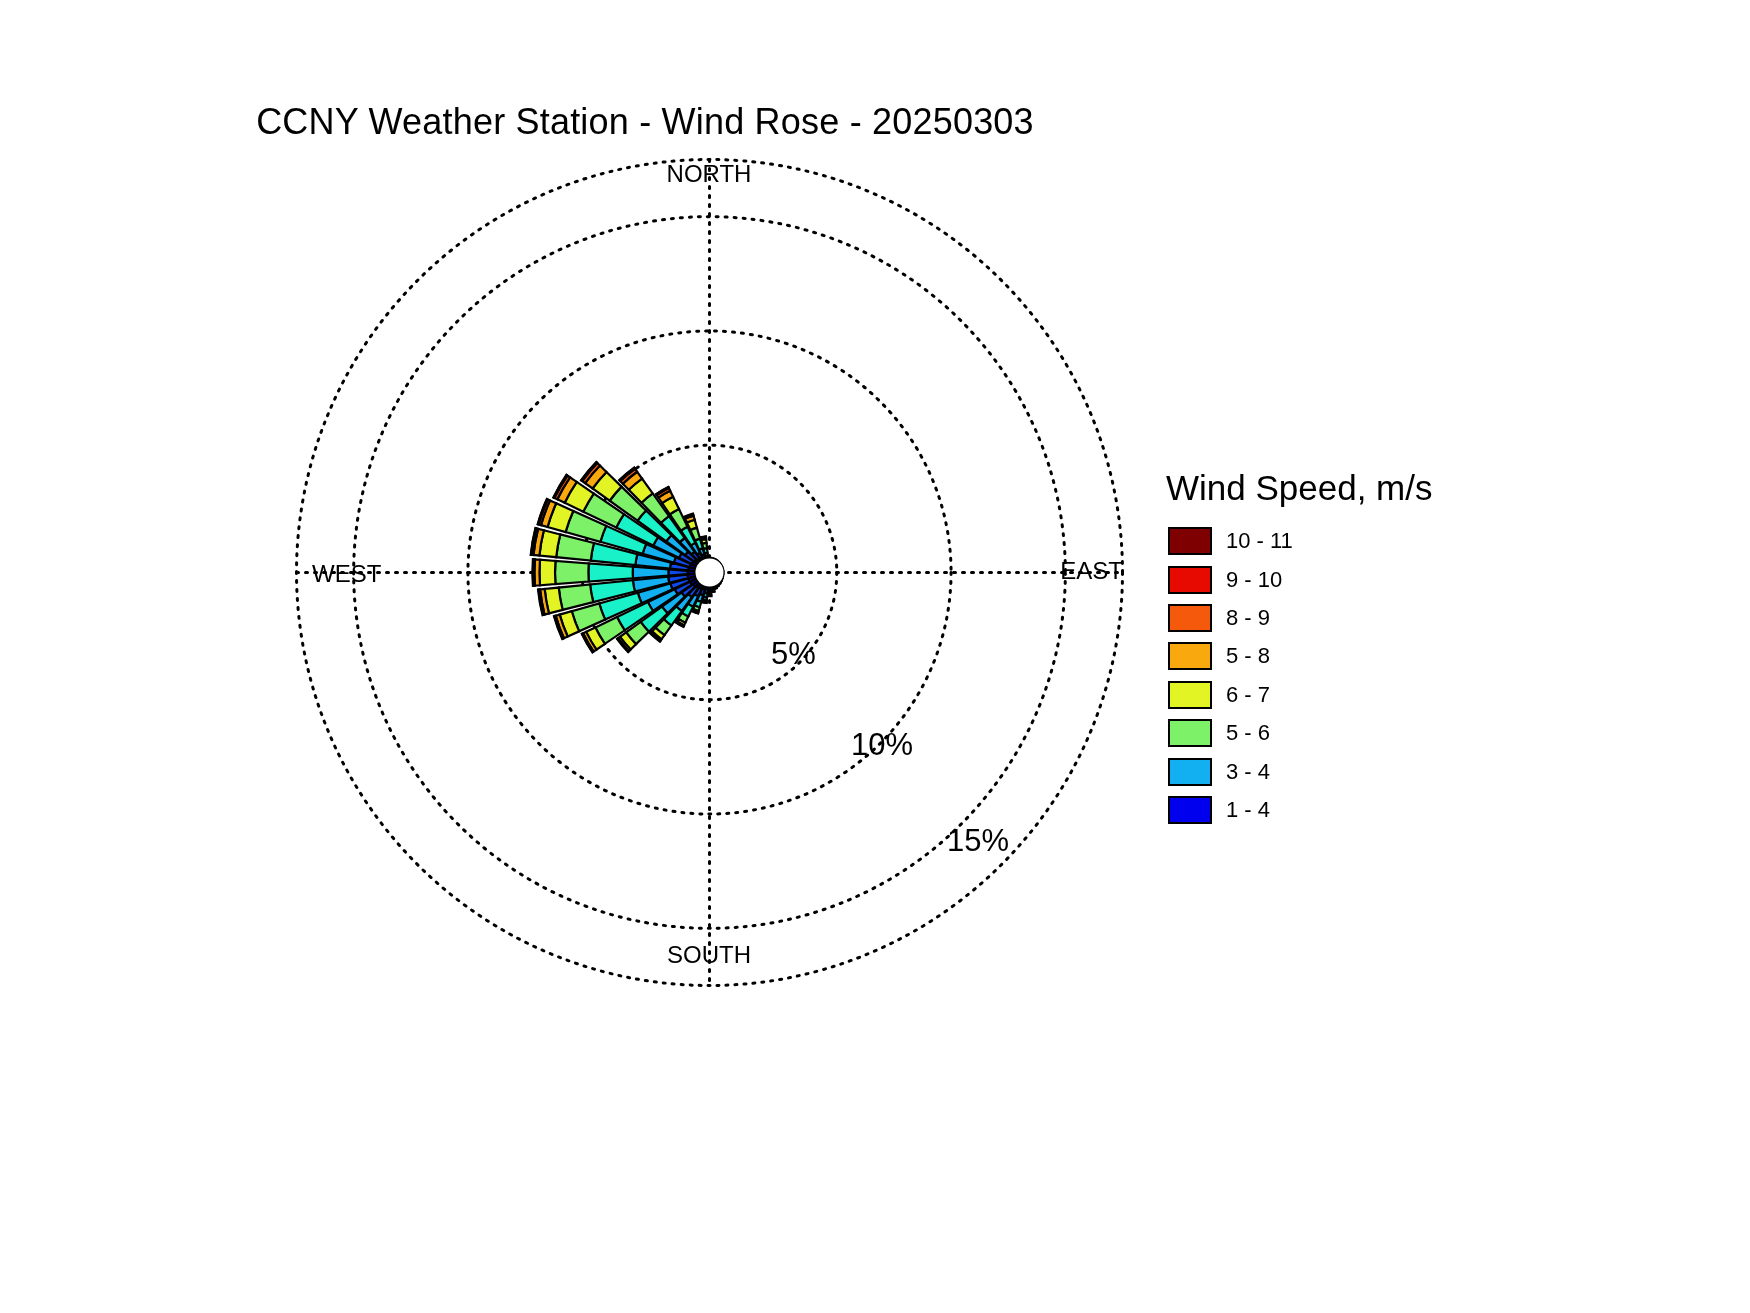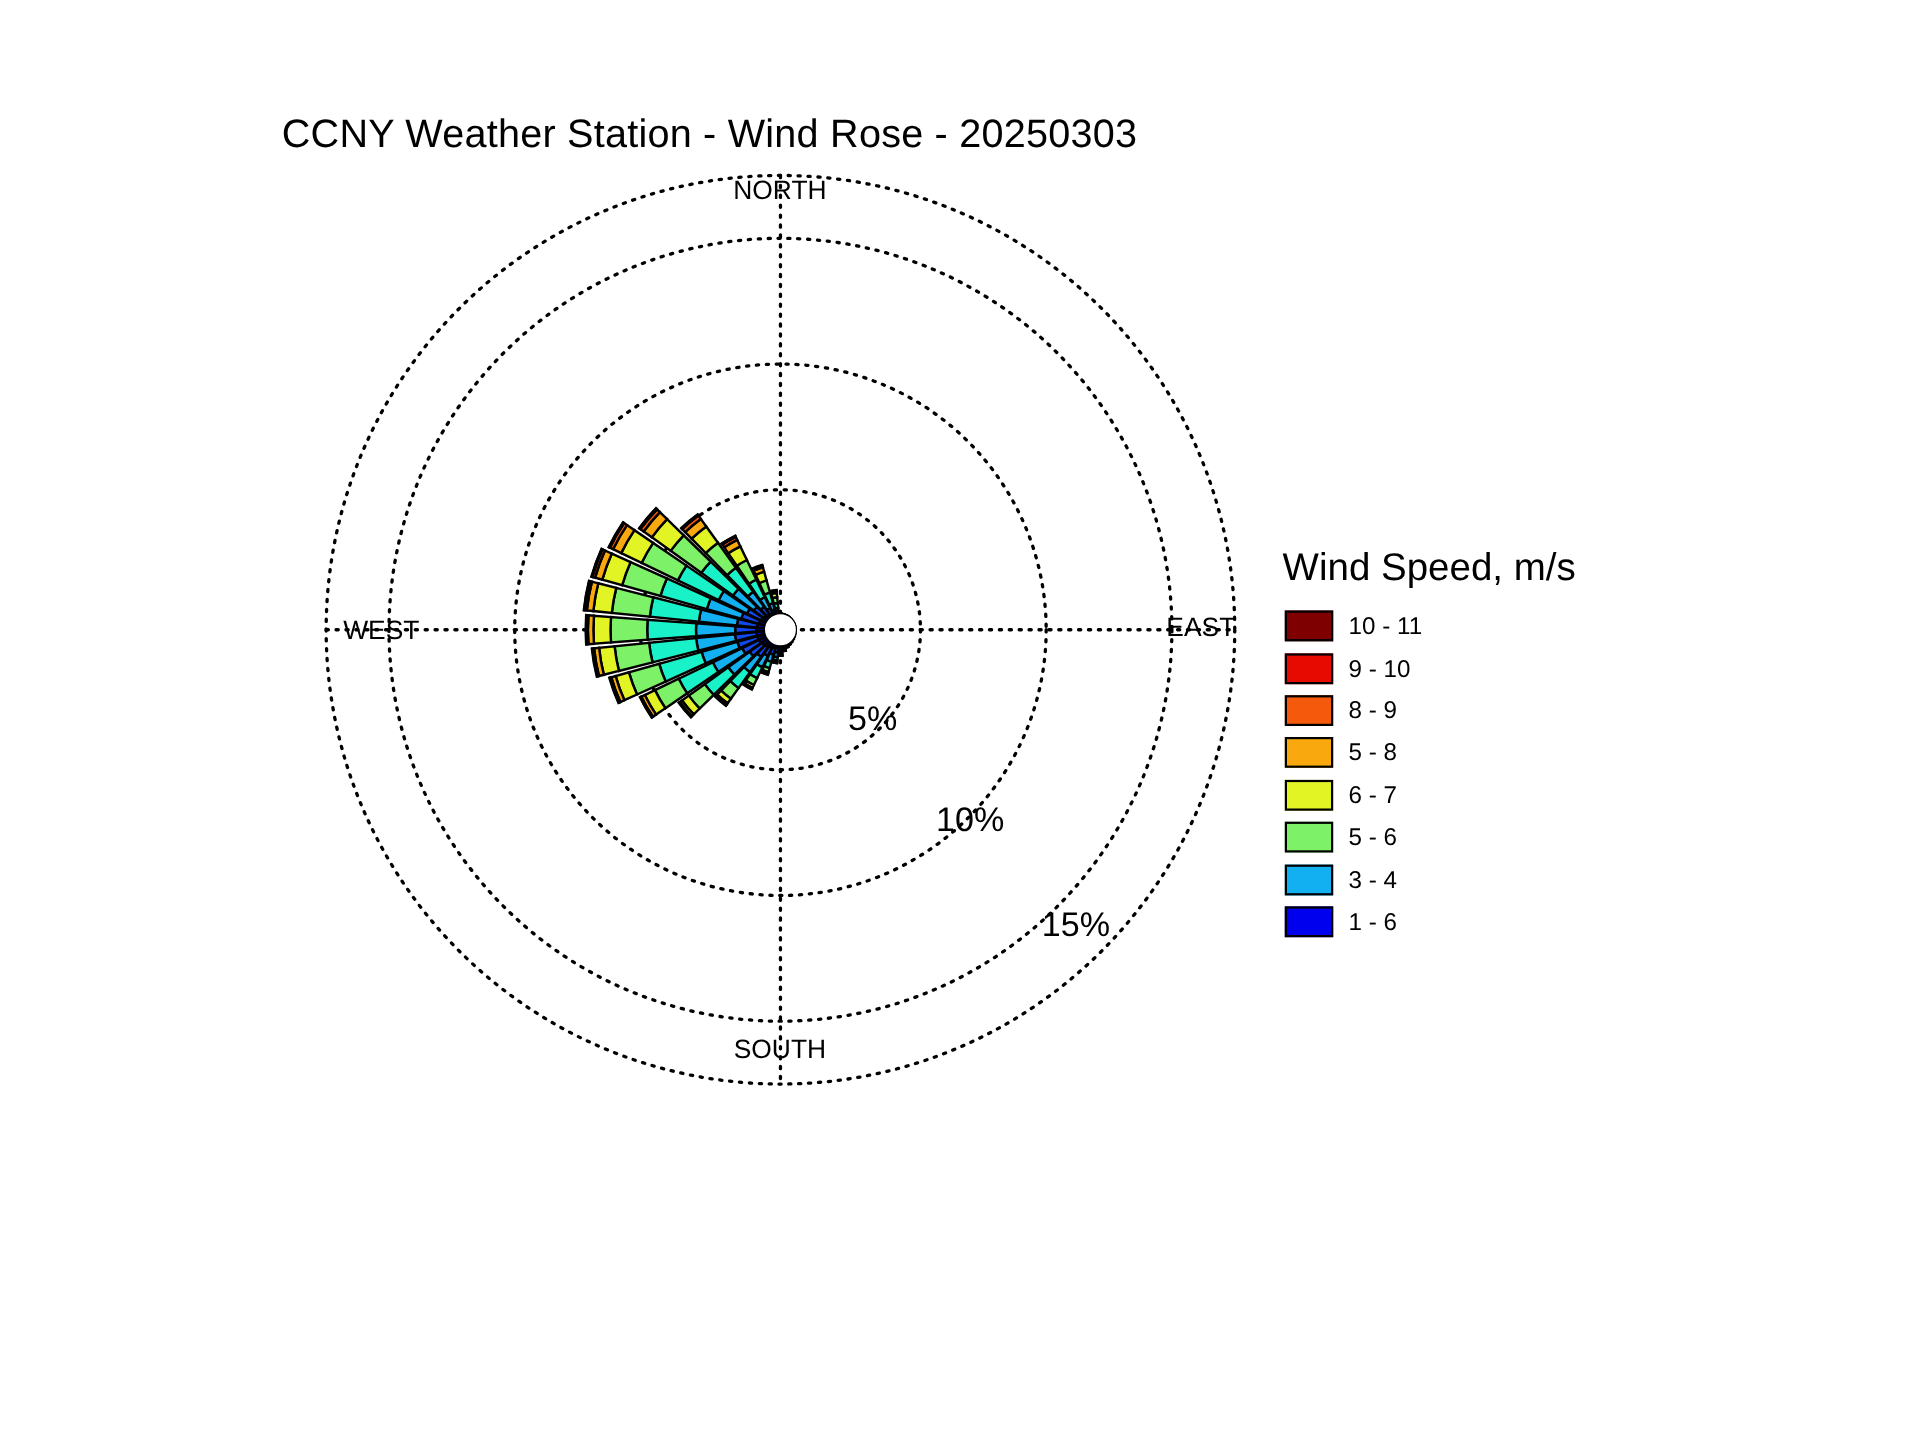--- a/index.html
+++ b/index.html
@@ -18,21 +18,21 @@
   #lbl-north{left:709px;top:160px;transform:translateX(-50%);}
   #lbl-south{left:709px;top:941px;transform:translateX(-50%);}
   #lbl-east{left:1123px;top:571px;transform:translate(-100%,-50%);}
   #lbl-west{left:296px;top:574px;transform:translateY(-50%);margin-left:16px;}
 
   .ring-label{position:absolute;font-size:31px;white-space:nowrap;}
   #ring-5{left:771px;top:636px;}
   #ring-10{left:851px;top:727px;}
   #ring-15{left:947px;top:823px;}
 
-  #legend{position:absolute;left:1160px;top:496px;width:420px;}
+  #legend{position:absolute;left:1160px;top:468px;width:420px;}
   #legend-title{font-size:35px;margin:0 0 14px 6px;white-space:nowrap;}
   .legend-row{display:flex;align-items:center;height:38.4px;}
   .legend-swatch{
     width:44px;height:28px;border:2.5px solid #000;box-sizing:border-box;
     margin-left:8px;
   }
   .legend-text{font-size:22px;margin-left:14px;white-space:nowrap;line-height:1;}
 </style>
 </head>
 <body>
@@ -316,16 +316,16 @@
       <div class="legend-row">
         <div class="legend-swatch" style="background: rgb(125, 242, 104);"></div>
         <div class="legend-text">5 - 6</div>
       </div>
       <div class="legend-row">
         <div class="legend-swatch" style="background: rgb(18, 176, 240);"></div>
         <div class="legend-text">3 - 4</div>
       </div>
       <div class="legend-row">
         <div class="legend-swatch" style="background: rgb(0, 0, 238);"></div>
-        <div class="legend-text">1 - 6</div>
+        <div class="legend-text">1 - 4</div>
       </div>
     </div>
 </div>
 
 </body></html>

